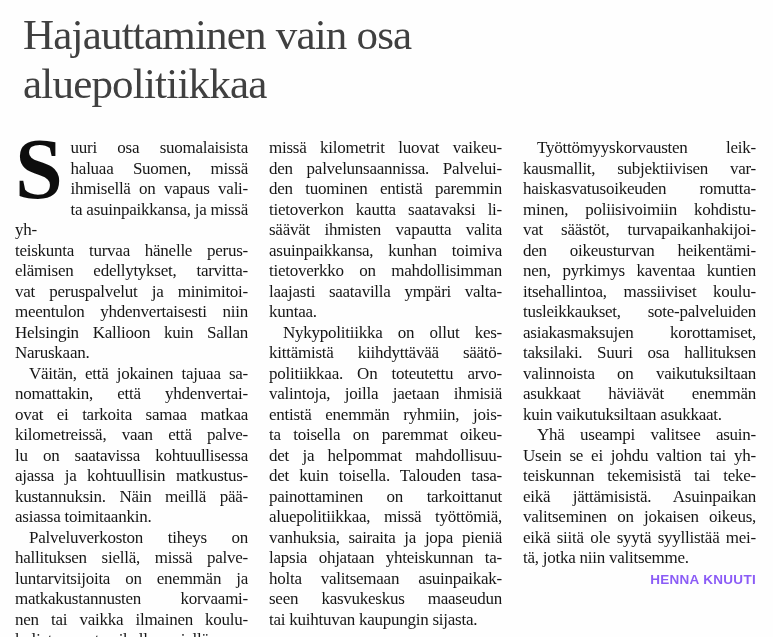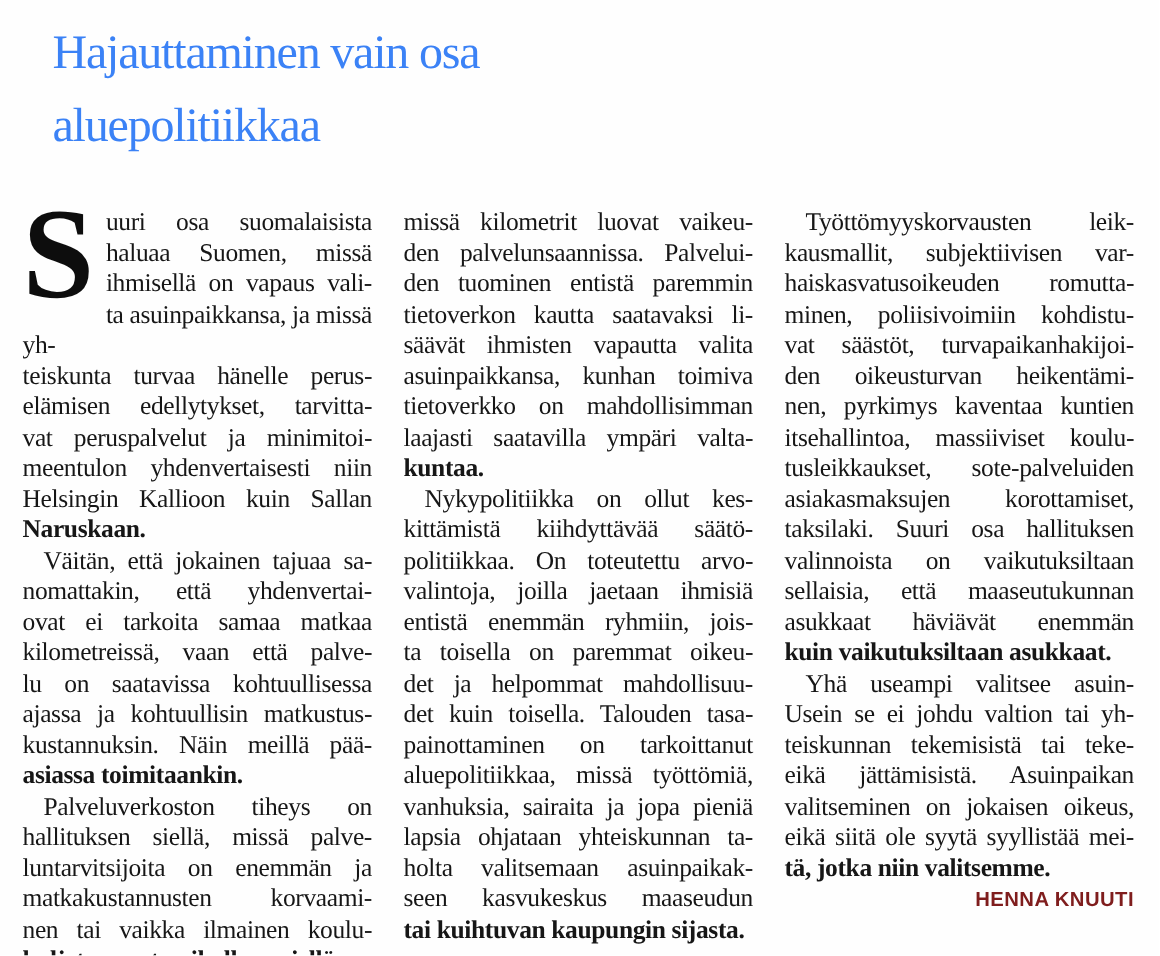--- a/index.html
+++ b/index.html
@@ -10,25 +10,25 @@
     height: 637px;
     background: #fefefe;
     color: #121212;
     overflow: hidden;
     padding: 10px 17px 0 15px;
     font-family: "Liberation Serif", serif;
   }
   .headline {
     font-family: "Liberation Serif", serif;
     font-weight: 400;
-    font-size: 32px;
+    font-size: 43px;
     line-height: 49px;
     letter-spacing: -0.8px;
-    color: #3b82f6;
-    margin-left: 20px;
+    color: #404040;
+    margin-left: 8px;
   }
   .columns {
     display: flex;
     gap: 21px;
     margin-top: 30px;
   }
   .col {
     width: 233px;
     flex: 0 0 233px;
     font-size: 17px;
@@ -38,41 +38,40 @@
   }
   .para { margin: 0; }
   .line {
     text-align: justify;
     text-align-last: justify;
     white-space: normal;
   }
   .line.last {
     text-align: left;
     text-align-last: auto;
-    font-weight: bold;
   }
   .line.indent { text-indent: 14px; }
   .dropcap {
     float: left;
     font-family: "Liberation Serif", serif;
     font-weight: 700;
     font-size: 86px;
     line-height: 60px;
     height: 61px;
     padding-right: 8px;
     margin-top: 1px;
     color: #0d0d0d;
   }
   .byline {
     font-family: "Liberation Sans", sans-serif;
     font-weight: 700;
     font-size: 13.5px;
     letter-spacing: 0.3px;
     text-align: right;
-    color: #7f1d1d;
+    color: #8b5cf6;
     margin-top: 1px;
   }
 </style>
 </head>
 <body>
 
 <div class="page">
   <h1 class="headline"><span>Hajauttaminen vain osa</span><br><span>aluepolitiikkaa</span></h1>
 
   <div class="columns">
@@ -147,21 +146,20 @@
           <div class="line">haiskasvatusoikeuden romutta-</div>
           <div class="line">minen, poliisivoimiin kohdistu-</div>
           <div class="line">vat säästöt, turvapaikanhakijoi-</div>
           <div class="line">den oikeusturvan heikentämi-</div>
           <div class="line">nen, pyrkimys kaventaa kuntien</div>
           <div class="line">itsehallintoa, massiiviset koulu-</div>
           <div class="line">tusleikkaukset, sote-palveluiden</div>
           <div class="line">asiakasmaksujen korottamiset,</div>
           <div class="line">taksilaki. Suuri osa hallituksen</div>
           <div class="line">valinnoista on vaikutuksiltaan</div>
-          <div class="line">sellaisia, että maaseutukunnan</div>
           <div class="line">asukkaat häviävät enemmän</div>
           <div class="line last">kuin vaikutuksiltaan asukkaat.</div>
         </div>
         <div class="para">
           <div class="line indent">Yhä useampi valitsee asuin-</div>
           <div class="line">Usein se ei johdu valtion tai yh-</div>
           <div class="line">teiskunnan tekemisistä tai teke-</div>
           <div class="line">eikä jättämisistä. Asuinpaikan</div>
           <div class="line">valitseminen on jokaisen oikeus,</div>
           <div class="line">eikä siitä ole syytä syyllistää mei-</div>

